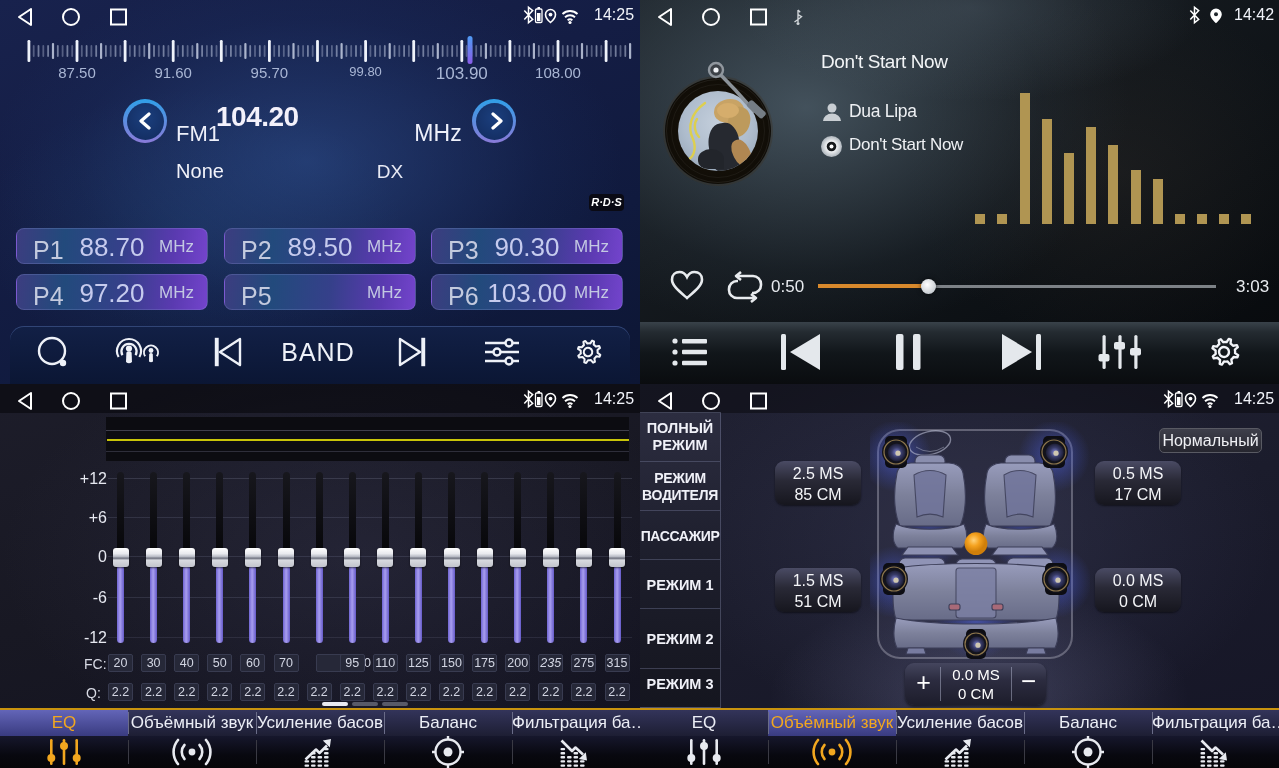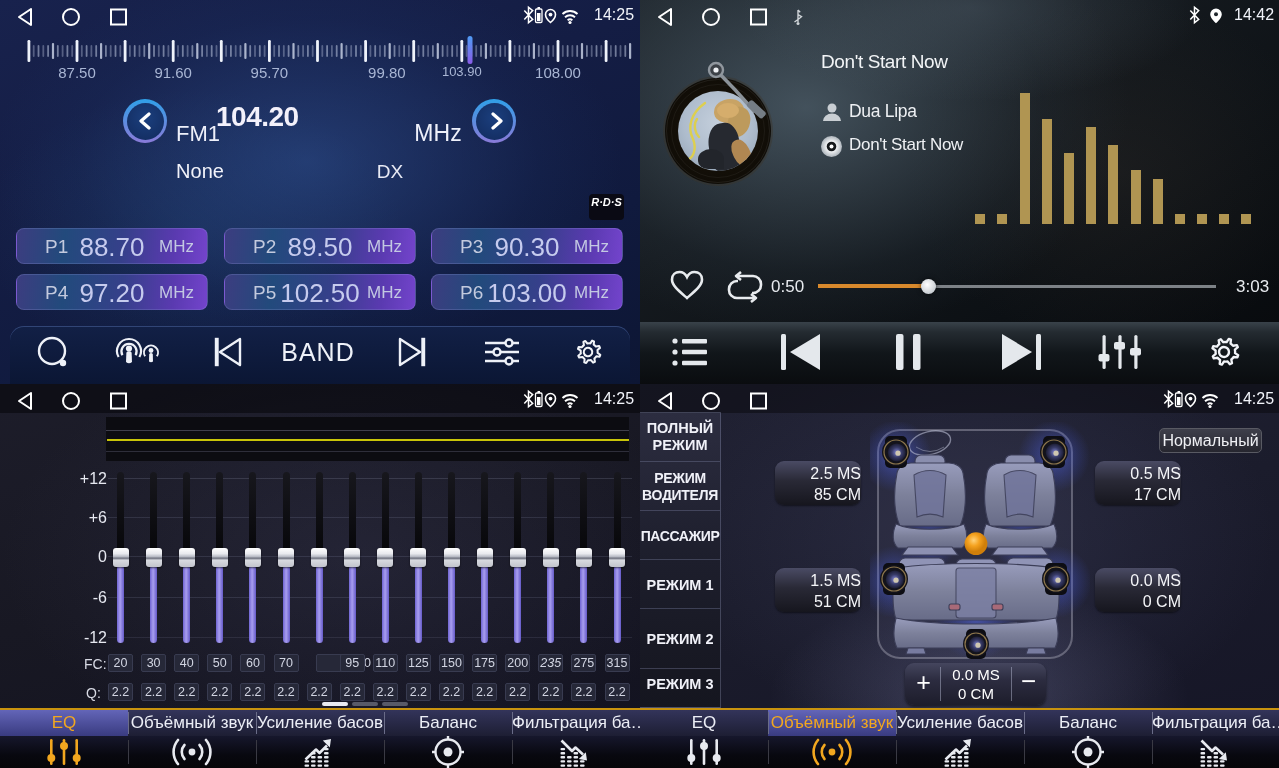--- a/index.html
+++ b/index.html
@@ -1,26 +1,26 @@
 <!DOCTYPE html>
 <html><head><meta charset="utf-8">
 <style>
 *{margin:0;padding:0;box-sizing:border-box}
 html,body{width:1279px;height:768px;overflow:hidden;background:#000}
 body{position:relative;font-family:"Liberation Sans",sans-serif;color:#fff}
 .abs{position:absolute}
 .q{position:absolute;overflow:hidden}
 .preset{width:192px;height:36px;border-radius:8px;background:linear-gradient(97deg,#3c3d80 0%,#224a7c 25%,#35408a 55%,#5a3ab0 82%,#7344cc 100%);border:1px solid rgba(160,170,230,0.22);}
-.preset .pn{position:absolute;left:28px;top:7px;font-size:19px;color:#c3cade}
+.preset .pn{position:absolute;left:16px;top:7px;font-size:25px;color:#c3cade}
 .preset .pf{position:absolute;left:0;right:0;text-align:center;top:3px;font-size:26px;color:#c6cbee;letter-spacing:0px}
 .preset .pm{position:absolute;right:13px;top:8px;font-size:17px;color:#c3c8e2}
 .fqbox{width:25px;height:18px;background:#262838;border:1px solid #383b50;color:#d2d5e2;font-size:12.5px;text-align:center;line-height:16px;border-radius:2px}
 .sb-item{position:absolute;left:0;width:100%;display:flex;align-items:center;justify-content:center;text-align:center;color:#f0f1f8;border-bottom:1px solid rgba(130,135,170,0.35)}
 .tablabel{position:absolute;top:0;height:26px;line-height:25px;text-align:center;font-size:17px;color:#eceef6;white-space:nowrap;overflow:hidden}
-.msbtn{width:86px;height:44px;background:linear-gradient(180deg,#4a4b64 0%,#292936 45%,#16161e 100%);border-radius:9px;color:#f4f5f8;font-size:16px;text-align:right;line-height:21px;padding-top:2px;box-shadow:0 1px 2px rgba(0,0,0,0.5)}
+.msbtn{width:86px;height:44px;background:linear-gradient(180deg,#4a4b64 0%,#292936 45%,#16161e 100%);border-radius:9px;color:#f4f5f8;font-size:16px;text-align:center;line-height:21px;padding-top:2px;box-shadow:0 1px 2px rgba(0,0,0,0.5)}
 </style></head>
 <body>
 
 <div class="q" id="tl" style="left:0;top:0;width:640px;height:384px;background:
 radial-gradient(ellipse 420px 260px at 48% 42%, rgba(48,84,150,0.55), rgba(30,55,110,0.18) 55%, transparent 75%),
 radial-gradient(ellipse 300px 200px at 30% 60%, rgba(40,90,140,0.25), transparent 70%),
 linear-gradient(160deg,#18224d 0%,#141d44 40%,#101a3e 70%,#0d1634 100%)">
 <svg class="abs" style="left:15px;top:7px" width="120" height="20" viewBox="0 0 120 20">
 <path d="M16 2 L4 10 L16 18 Z" fill="none" stroke="#fff" stroke-width="2" stroke-linejoin="round"></path>
 <circle cx="56" cy="10" r="8" fill="none" stroke="#fff" stroke-width="2"></circle>
@@ -168,22 +168,22 @@
 <defs>
         <linearGradient id="needle" x1="0" y1="0" x2="0" y2="1">
 <stop offset="0" stop-color="#4f9cf5"></stop>
           <stop offset="1" stop-color="#8a5ce8"></stop>
         </linearGradient>
       </defs>
 </svg>
 <div class="abs" style="left:37px;top:64px;width:80px;text-align:center;font-size:15px;color:#a9b6d4">87.50</div>
 <div class="abs" style="left:133.2px;top:64px;width:80px;text-align:center;font-size:15px;color:#a9b6d4">91.60</div>
 <div class="abs" style="left:229.39999999999998px;top:64px;width:80px;text-align:center;font-size:15px;color:#a9b6d4">95.70</div>
-<div class="abs" style="left:325.6px;top:64px;width:80px;text-align:right;font-size:15px;color:#a9b6d4">99.80</div>
-<div class="abs" style="left:421.8px;top:64px;width:80px;text-align:center;font-size:13px;color:#a9b6d4">103.90</div>
+<div class="abs" style="left:325.6px;top:64px;width:80px;text-align:center;font-size:13px;color:#a9b6d4">99.80</div>
+<div class="abs" style="left:421.8px;top:64px;width:80px;text-align:center;font-size:17px;color:#a9b6d4">103.90</div>
 <div class="abs" style="left:518px;top:64px;width:80px;text-align:center;font-size:15px;color:#a9b6d4">108.00</div>
 
 <div class="abs" style="left:123px;top:99px;width:44px;height:44px;border-radius:50%;background:linear-gradient(180deg,#2fa0e8,#8a7ad8);padding:3.5px">
  <div style="width:100%;height:100%;border-radius:50%;background:radial-gradient(circle at 50% 40%,#1b3f7e,#122a5c);position:relative">
  <svg class="abs" style="left:10px;top:9px" width="16" height="18" viewBox="0 0 16 18">
           <path d="M12 2 L4 9 L12 16" stroke="#fff" stroke-width="3.2" fill="none" stroke-linecap="round" stroke-linejoin="round"></path>
         </svg>
  </div>
     </div>
 <div class="abs" style="left:472px;top:99px;width:44px;height:44px;border-radius:50%;background:linear-gradient(180deg,#2fa0e8,#8a7ad8);padding:3.5px">
@@ -193,21 +193,21 @@
         </svg>
  </div>
     </div>
 
 <div class="abs" style="left:158px;top:121px;width:80px;text-align:center;font-size:22px;color:#eef0fa">FM1</div>
 <div class="abs" style="left:216px;top:101px;width:208px;text-align:left;font-size:28px;font-weight:bold;color:#f3f1fb;letter-spacing:-0.5px">104.20</div>
 <div class="abs" style="left:398px;top:120px;width:80px;text-align:center;font-size:23px;color:#eef0fa">MHz</div>
 <div class="abs" style="left:158px;top:160px;width:84px;text-align:center;font-size:20px;color:#f2f3fa">None</div>
 <div class="abs" style="left:360px;top:161px;width:60px;text-align:center;font-size:19px;color:#e8eaf4">DX</div>
 
-<div class="abs" style="left:589px;top:194px;width:35px;height:26px;background:#0a0a14;border-radius:4px;color:#fff;font-size:11px;font-weight:bold;font-style:italic;text-align:center;line-height:17px">R·D·S</div>
+<div class="abs" style="left:589px;top:194px;width:35px;height:17px;background:#0a0a14;border-radius:4px;color:#fff;font-size:11px;font-weight:bold;font-style:italic;text-align:center;line-height:17px">R·D·S</div>
 
 <div class="abs preset" style="left:16px;top:228px;">
 <span class="pn">P1</span>
       <span class="pf">88.70</span>
       <span class="pm">MHz</span>
     </div>
 <div class="abs preset" style="left:224px;top:228px;text-decoration:underline;">
 <span class="pn">P2</span>
       <span class="pf">89.50</span>
       <span class="pm">MHz</span>
@@ -217,21 +217,20 @@
       <span class="pf">90.30</span>
       <span class="pm">MHz</span>
     </div>
 <div class="abs preset" style="left:16px;top:274px;">
 <span class="pn">P4</span>
       <span class="pf">97.20</span>
       <span class="pm">MHz</span>
     </div>
 <div class="abs preset" style="left:224px;top:274px;">
 <span class="pn">P5</span>
-      <span class="pf">102.50</span>
       <span class="pm">MHz</span>
     </div>
 <div class="abs preset" style="left:431px;top:274px;">
 <span class="pn">P6</span>
       <span class="pf">103.00</span>
       <span class="pm">MHz</span>
     </div>
 
 <div class="abs" style="left:10px;top:326px;width:620px;height:58px;border-radius:14px 14px 0 0;background:linear-gradient(180deg,#122046,#0b1634);box-shadow:inset 0 1px 0 rgba(110,140,210,0.35)"></div>
 <svg class="abs" style="left:10px;top:326px" width="620" height="58" viewBox="0 0 620 58">

